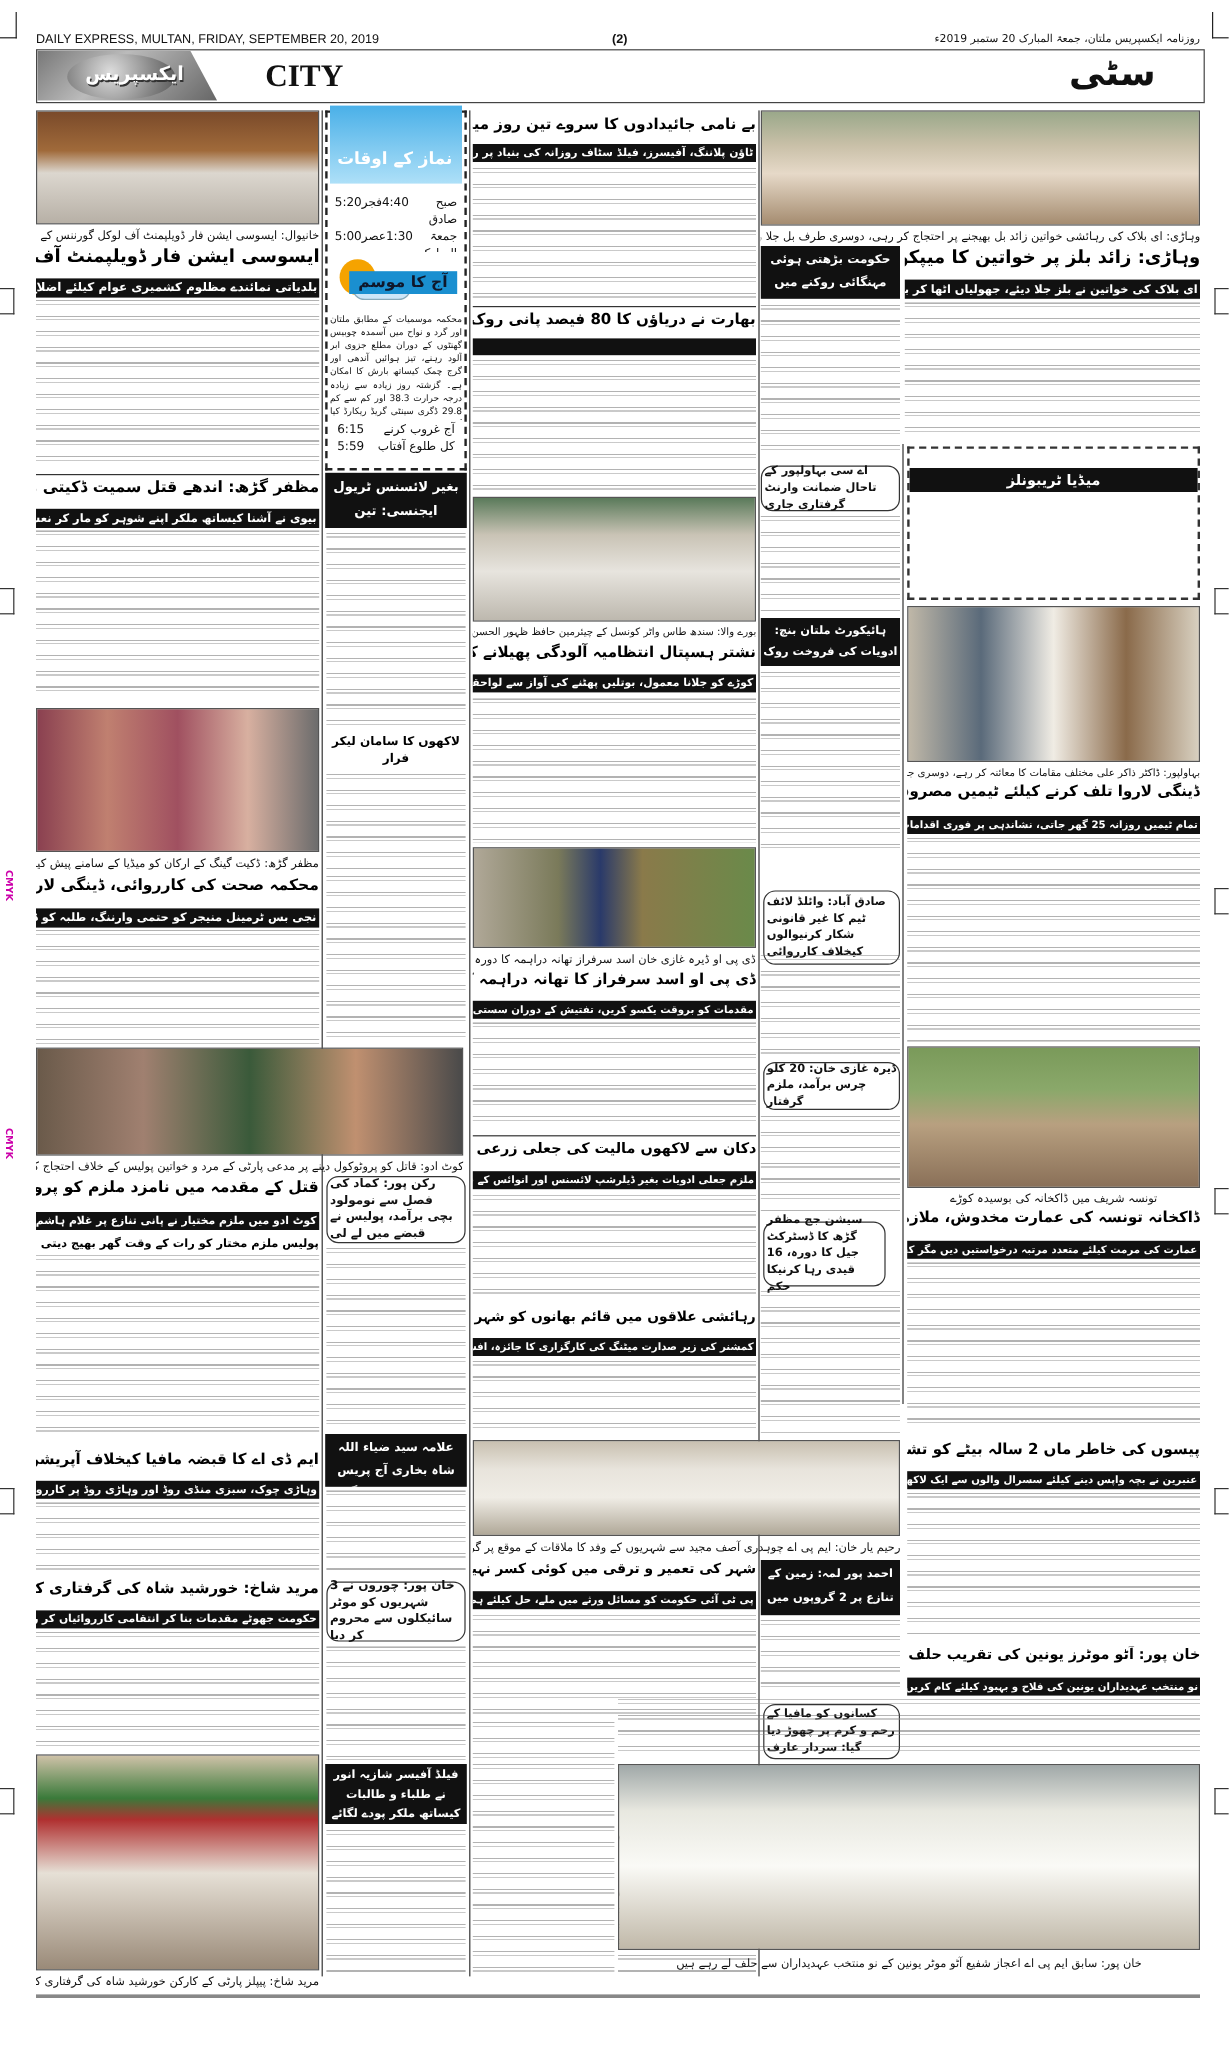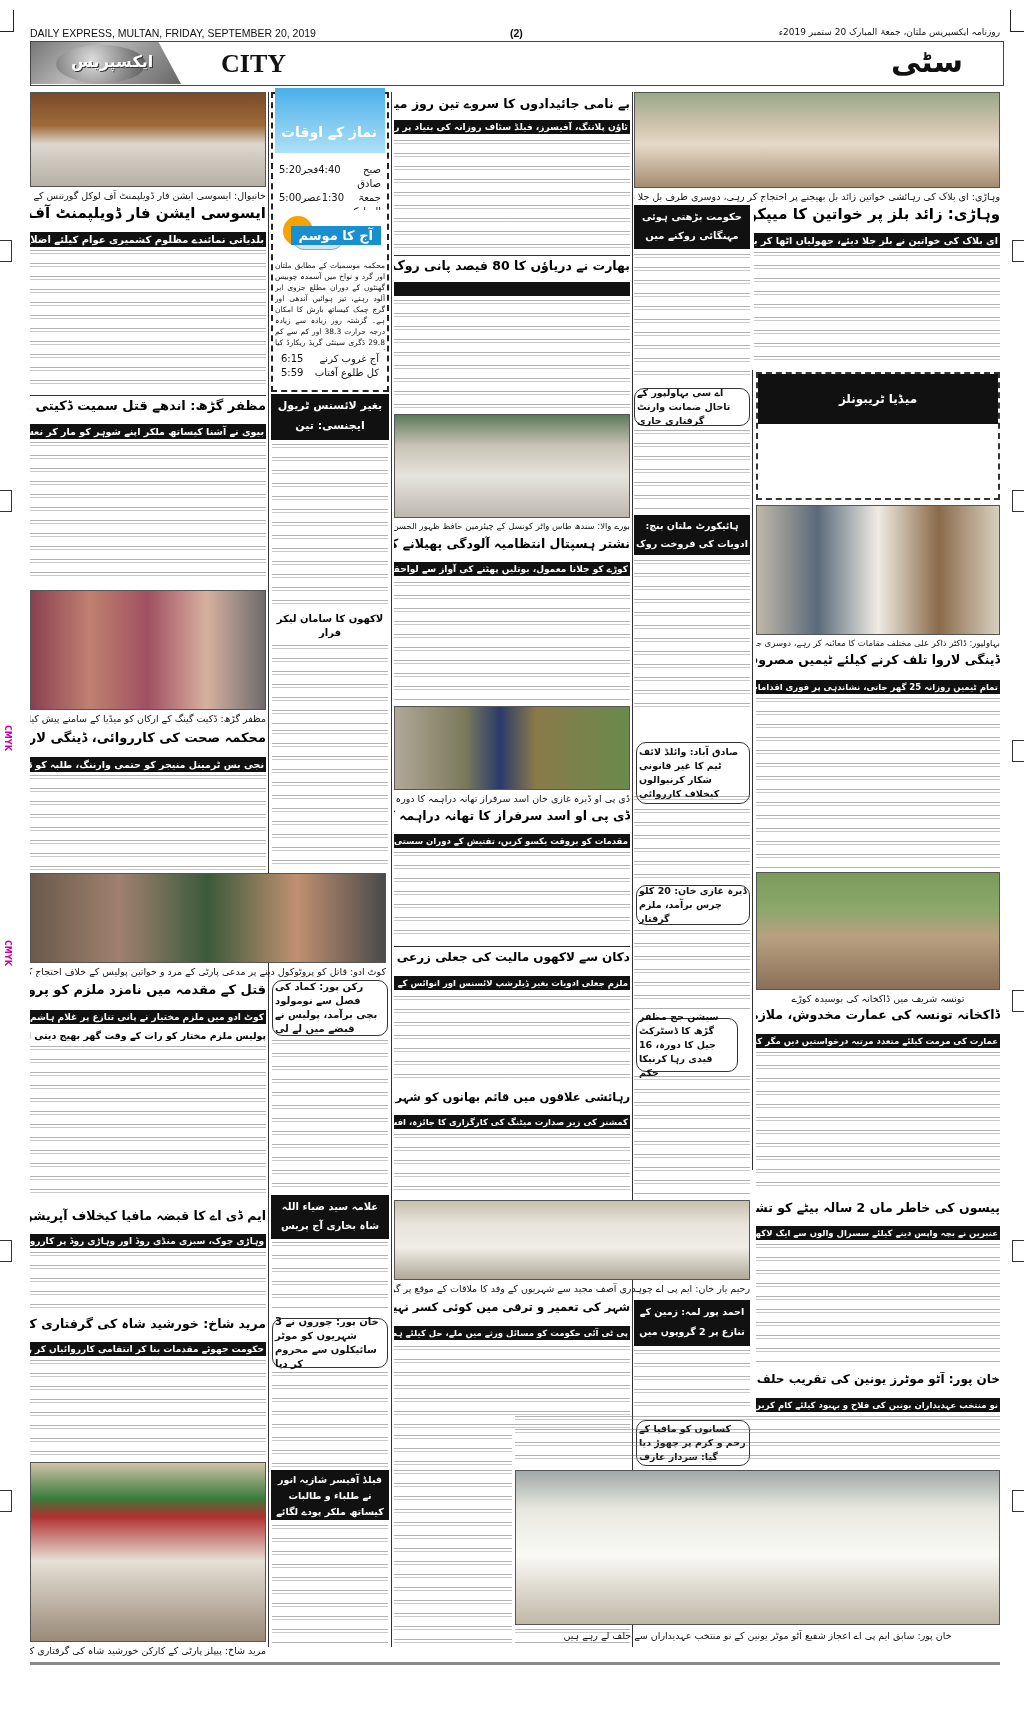--- a/index.html
+++ b/index.html
@@ -33,21 +33,21 @@
 .ph-police{background:linear-gradient(90deg,#b0a898 0%,#7a7a5a 30%,#2a3a6a 45%,#8a7a4a 60%,#6a8a4a 100%)}
 .ph-kotaddu{background:linear-gradient(90deg,#6a5a4a,#a08070,#3a5a3a,#c09070,#4a4a4a)}
 .ph-building{background:linear-gradient(180deg,#7a9a5a 0%,#8aa86a 30%,#b8a080 55%,#8a7058 100%)}
 .ph-group{background:linear-gradient(180deg,#c8c0b0 0%,#e8e4dc 30%,#f0ede6 60%,#b0a898 100%)}
 .ph-ppp{background:linear-gradient(180deg,#cfc2a8 0%,#3a7a3a 20%,#b03030 30%,#e6e0d6 55%,#9a8a78 100%)}
 .ph-oath{background:linear-gradient(180deg,#a0a8a8 0%,#e8e8e0 25%,#fafaf6 55%,#c0b8a8 100%)}
 .ph-bwp{background:linear-gradient(90deg,#c0b8a8,#5a6a7a,#f0ece4,#8a6a4a,#d8d0c0)}
 .weather-box{position:absolute;border:2px dashed #222}
 .prayer-banner{position:absolute;background:linear-gradient(180deg,#4ab0e8,#aee0f8);color:#fff;font-weight:bold;direction:rtl;text-align:right;font-size:14px;padding:36px 8px 0 0}
 .weather-banner{position:absolute;background:#fff}
-.weather-label{position:absolute;right:4px;top:16px;background:#1a8fd0;color:#ffffff;font-weight:bold;font-size:13px;padding:2px 8px;direction:rtl}
+.weather-label{position:absolute;right:4px;top:16px;background:#1a8fd0;color:#0f172a;font-weight:bold;font-size:13px;padding:2px 8px;direction:rtl}
 .sun{position:absolute;left:8px;top:6px;width:30px;height:30px;border-radius:50%;background:#f5a300}
 .cloud{position:absolute;left:18px;top:18px;width:50px;height:22px;border-radius:12px;background:#cde6f8;border:1px solid #8ab}
 .poem-box{position:absolute;border:2px dashed #333}
 </style>
 </head>
 <body>
 
 <div class="crop" style="left:0;top:10px;border-width:0 1px 1px 0"></div>
 <div class="crop" style="right:0;top:10px;border-width:0 0 1px 1px"></div>
 <div class="regmarkL" style="right:0;top:240px"></div>
@@ -210,21 +210,21 @@
 
 <div class="photo ph-protest" style="left:634px;top:92px;width:366px;height:96px"></div>
 <div class="caption" style="left:634px;top:191px;width:366px">وہاڑی: ای بلاک کی رہائشی خواتین زائد بل بھیجنے پر احتجاج کر رہی، دوسری طرف بل جلا رہی ہیں</div>
 <div class="hl" style="left:754px;top:205px;width:246px;font-size:15px">وہاڑی: زائد بلز پر خواتین کا میپکو کیخلاف احتجاج</div>
 <div class="bar" style="left:754px;top:233px;width:246px;font-size:9.5px;padding:2px">ای بلاک کی خواتین نے بلز جلا دیئے، جھولیاں اٹھا کر بددعائیں، نوٹس لینے کا مطالبہ</div>
 <div class="body" style="left:754px;top:252px;width:246px;height:112px"></div>
 <div class="bar" style="left:634px;top:205px;width:116px;height:44px;font-size:10px;white-space:normal;line-height:19px;padding:2px">حکومت بڑھتی ہوئی مہنگائی روکنے میں ناکام ہوچکی: چودھری بوٹا</div>
 <div class="body" style="left:634px;top:254px;width:116px;height:130px"></div>
 
 <div class="poem-box" style="left:756px;top:372px;width:244px;height:128px">
-  <div class="bar" style="position:relative;left:0;top:0;width:100%;font-size:12px;padding:18px">میڈیا ٹریبونلز</div>
+  <div class="bar" style="position:relative;left:0;top:16px;width:100%;font-size:12px;padding:3px">میڈیا ٹریبونلز</div>
 </div>
 
 <div class="boxed" style="left:634px;top:388px;width:116px;height:38px;font-size:9.5px;line-height:14px">اے سی بہاولپور کے تاحال ضمانت وارنٹ گرفتاری جاری</div>
 <div class="body" style="left:634px;top:430px;width:116px;height:80px"></div>
 <div class="bar" style="left:634px;top:515px;width:116px;height:40px;font-size:9.5px;white-space:normal;line-height:18px;padding:2px">ہائیکورٹ ملتان بنچ: ادویات کی فروخت روک دی</div>
 <div class="body" style="left:634px;top:560px;width:116px;height:150px"></div>
 
 <div class="photo ph-bwp" style="left:756px;top:505px;width:244px;height:130px"></div>
 <div class="caption" style="left:756px;top:638px;width:244px;font-size:8.5px">بہاولپور: ڈاکٹر ذاکر علی مختلف مقامات کا معائنہ کر رہے، دوسری جانب پمفلٹس تقسیم کیے جا رہے ہیں</div>
 <div class="hl" style="left:756px;top:652px;width:244px;font-size:12.5px">ڈینگی لاروا تلف کرنے کیلئے ٹیمیں مصروف ہیں: ڈاکٹر ذاکر</div>

